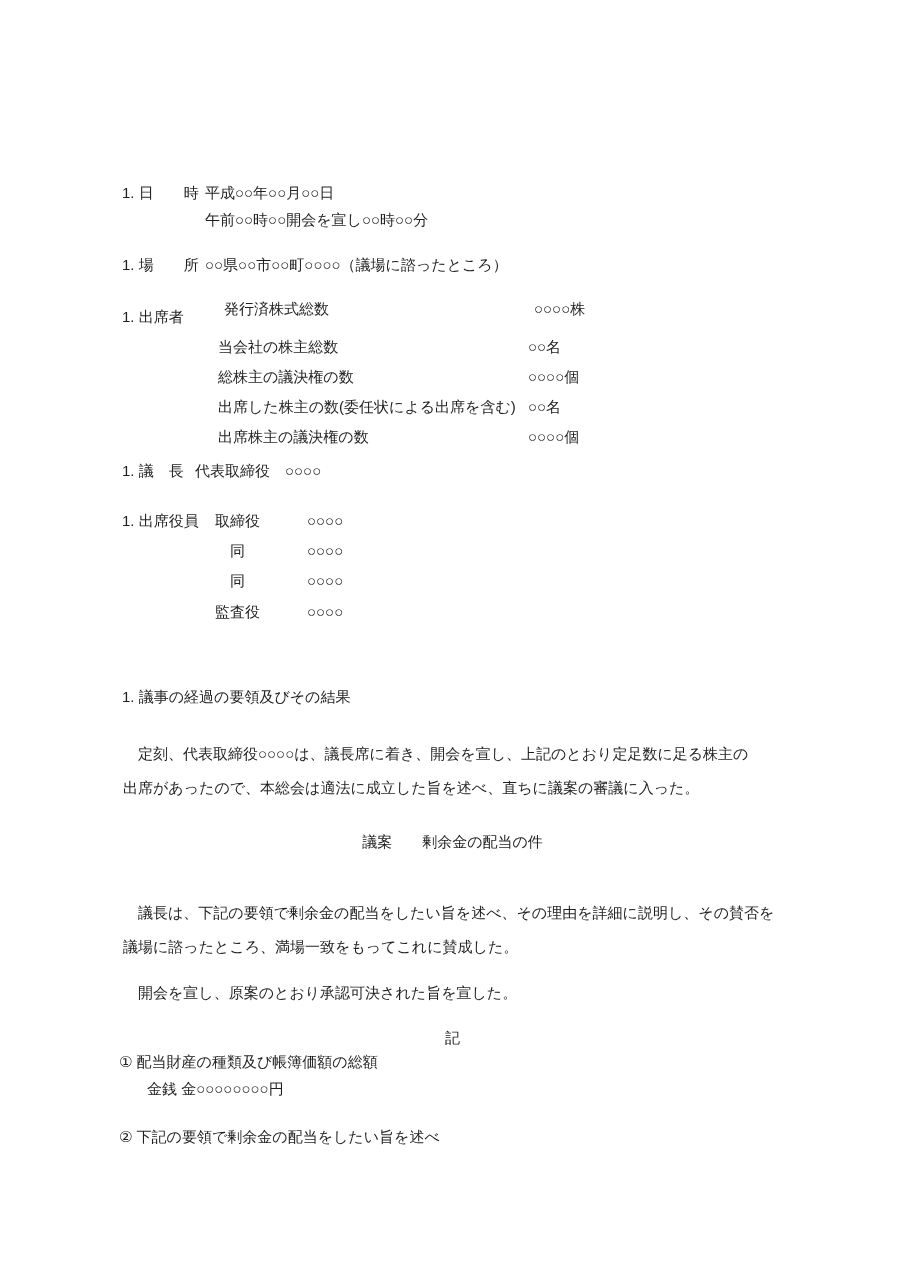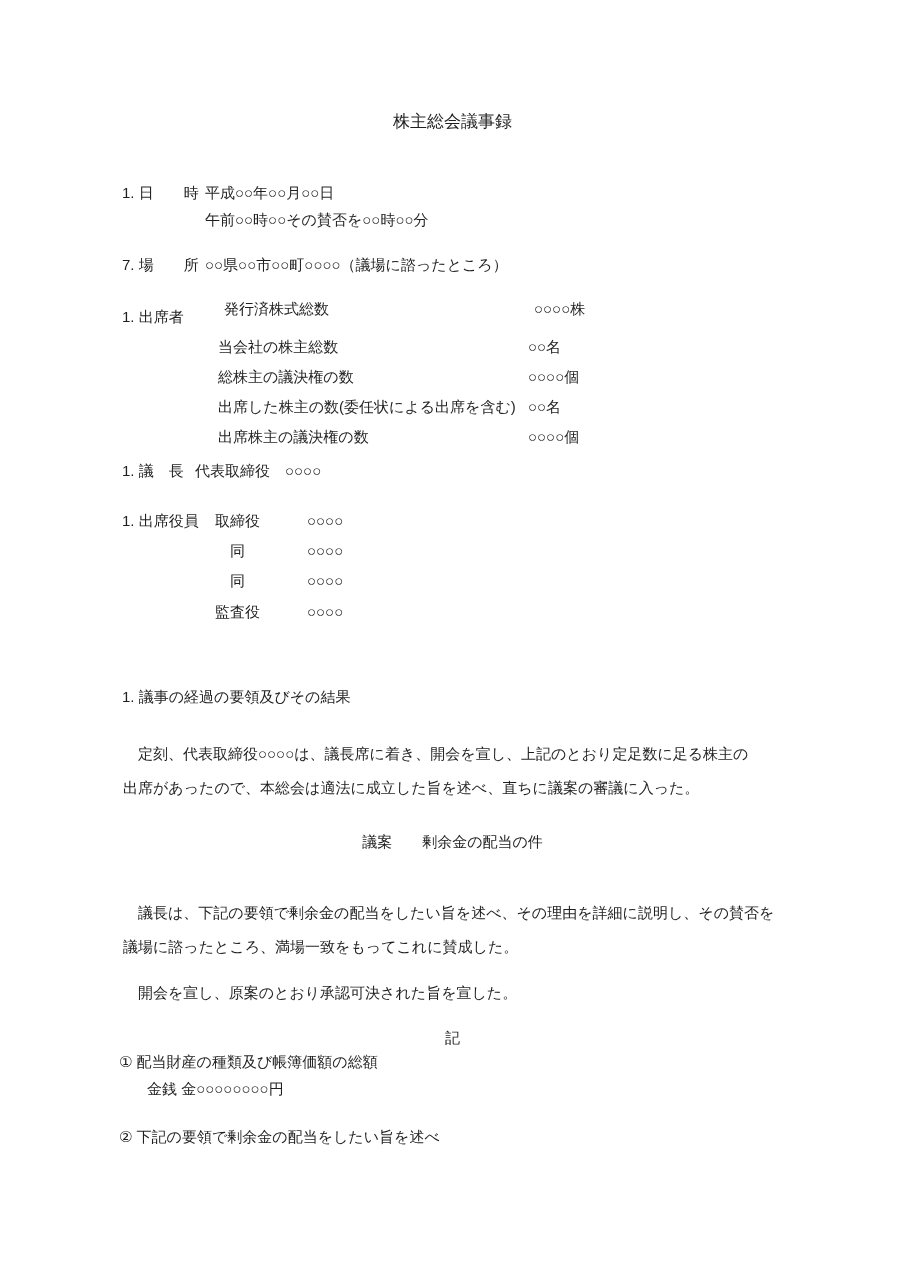--- a/index.html
+++ b/index.html
@@ -36,27 +36,26 @@
   .noteh{top:1029px;}
   .item1h{top:1053px;left:119px;}
   .item1d{top:1080px;left:147px;}
   .item2h{top:1128px;left:119px;}
 </style>
 </head>
 <body>
 
 <div class="page">
 
-  <div class="t center title">株主総会議事録</div>
 
   <div class="t lbl lbl-dt">1. 日　　時</div>
   <div class="t val-dt1">平成○○年○○月○○日</div>
-  <div class="t val-dt2">午前○○時○○その賛否を○○時○○分</div>
+  <div class="t val-dt2">午前○○時○○開会を宣し○○時○○分</div>
 
-  <div class="t lbl lbl-pl">7. 場　　所</div>
+  <div class="t lbl lbl-pl">1. 場　　所</div>
   <div class="t val-pl">○○県○○市○○町○○○○（議場に諮ったところ）</div>
 
   <div class="t lbl lbl-att">1. 出席者</div>
   <div class="att-row">
     <span class="t name att-0">発行済株式総数</span>
     <span class="t val att-0">○○○○株</span>
   </div>
   <div class="att-row">
     <span class="t name att-1">当会社の株主総数</span>
     <span class="t val att-1">○○名</span>

